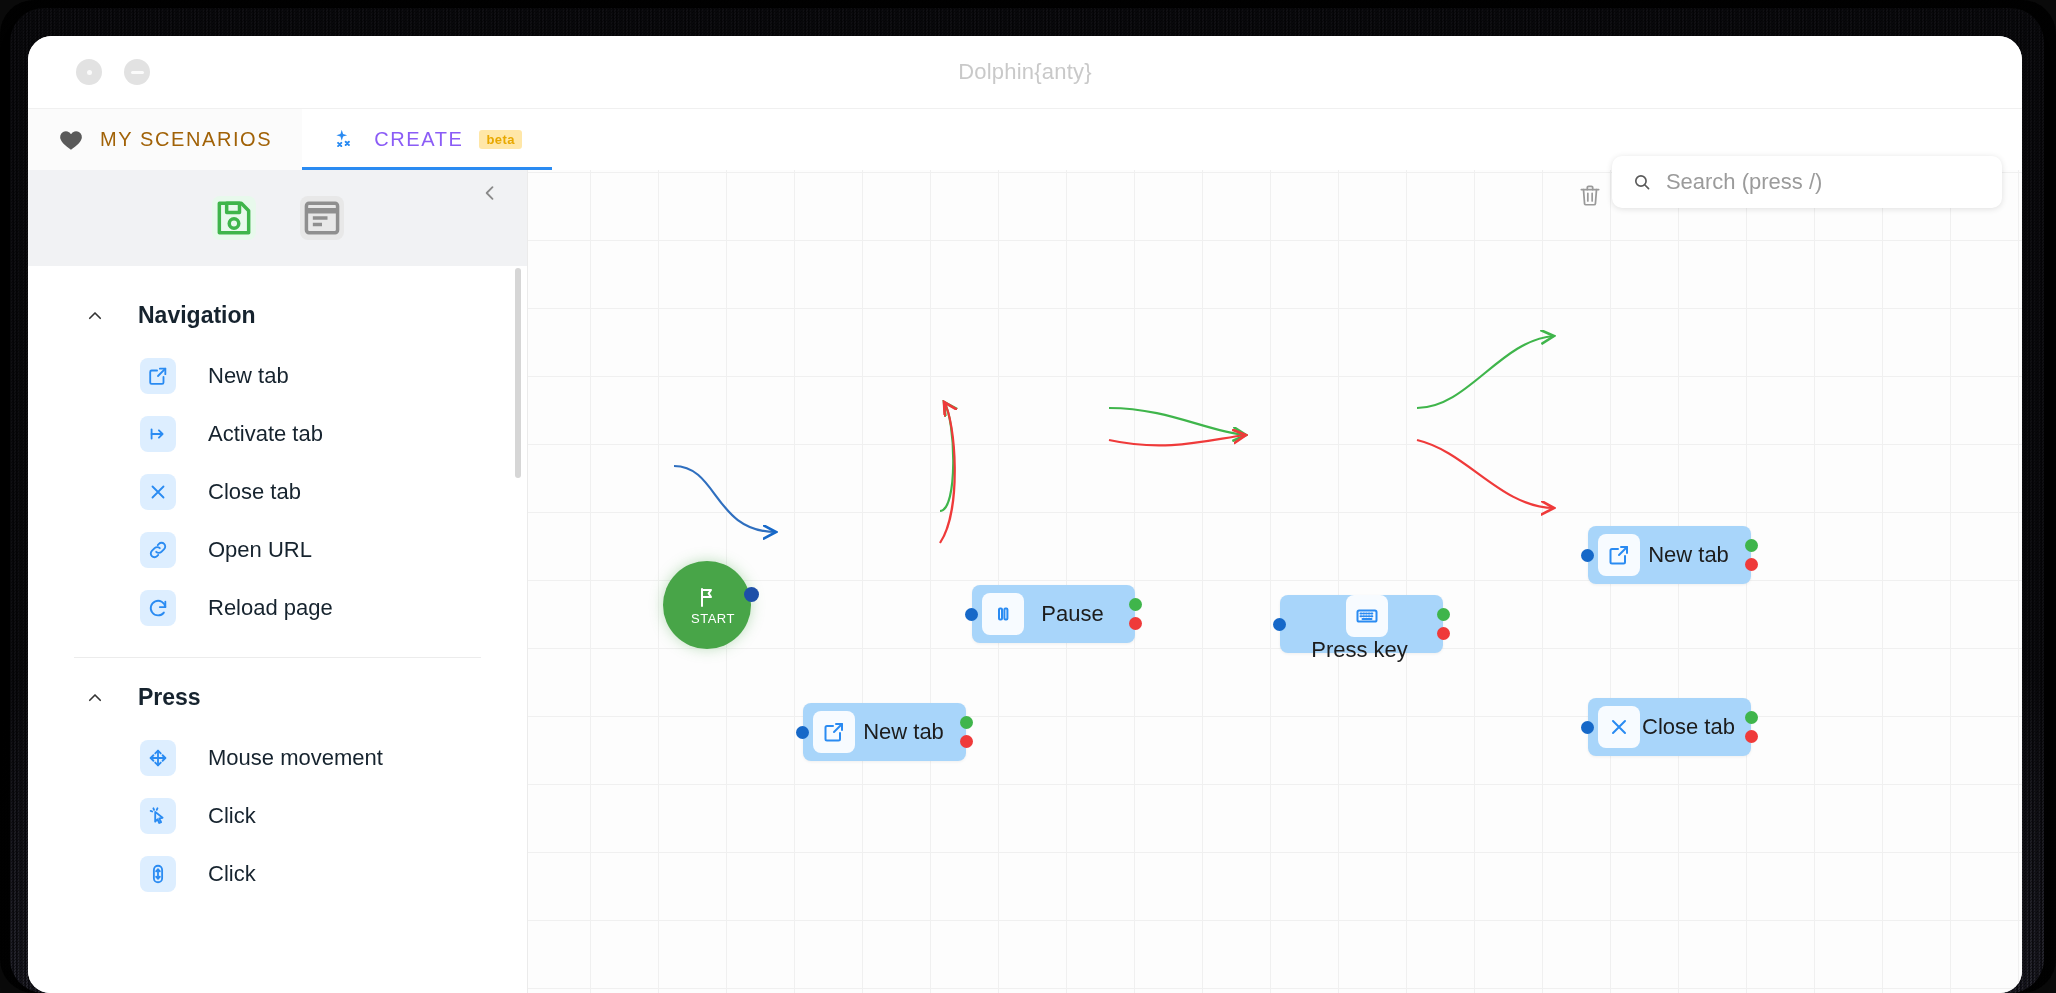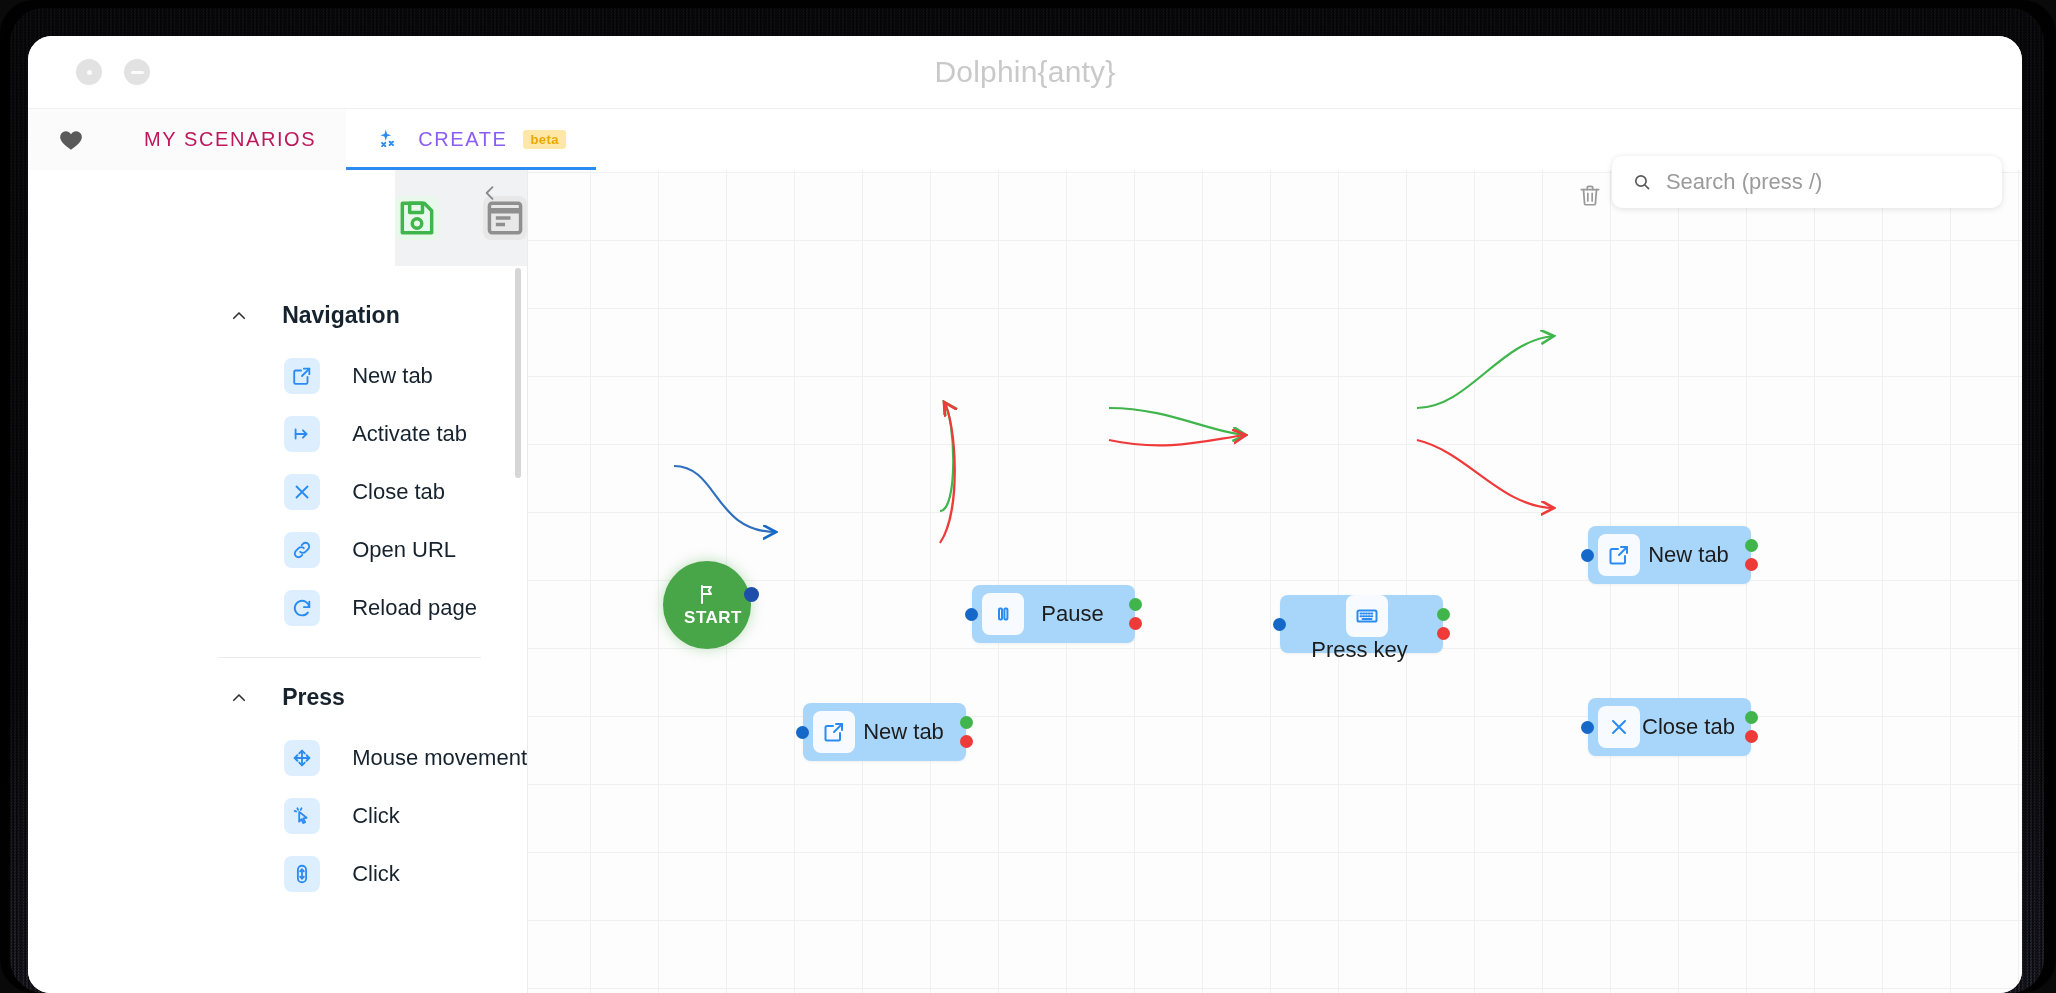--- a/index.html
+++ b/index.html
@@ -65,21 +65,21 @@
   .win-dots { position:absolute; left:48px; top:50%; transform:translateY(-50%); display:flex; gap:22px; }
   .wd {
     width:26px; height:26px; border-radius:50%;
     background:#e2e2e2;
     display:flex; align-items:center; justify-content:center;
   }
   .wd .inner-dot { width:5px; height:5px; border-radius:50%; background:#fbfbfb; }
   .wd .inner-bar { width:13px; height:3px; border-radius:2px; background:#fbfbfb; }
   .app-title {
     position:absolute; left:0; right:0; text-align:center;
-    font-size:30px; color:#c9c9c9; letter-spacing:.2px;
+    font-size:22px; color:#c9c9c9; letter-spacing:.2px;
     font-family:"Liberation Sans", sans-serif;
   }
 
   
   .tabstrip {
     position:relative;
     height:62px;
     border-top:1px solid #f0f0f0;
     display:flex; align-items:stretch;
     background:#fff;
@@ -87,21 +87,21 @@
   .tab {
     display:flex; align-items:center; gap:16px;
     padding:0 30px;
     cursor:pointer;
     position:relative;
   }
   .tab.inactive { background:#fbfbfb; }
   .tab .tlabel {
     font-size:20px; letter-spacing:1.6px; font-weight:400;
   }
-  .tab.inactive .tlabel { color:#be185d;margin-left:44px; }
+  .tab.inactive .tlabel { color:#a16207; }
   .tab.active .tlabel { color:#8b5cf6; }
   .tab.active::after {
     content:""; position:absolute; left:0; right:0; bottom:0; height:3px; background:#2a8bf2;
   }
   .heart { width:26px; height:26px; fill:#5a5a5a; }
   .sparkle { width:26px; height:26px; }
   .beta {
     background:#ffe7a8; color:#e8a800;
     font-size:13px; font-weight:bold; letter-spacing:.4px;
     padding:2px 7px; border-radius:3px;
@@ -113,21 +113,21 @@
     height:823px;
     display:flex;
   }
 
   
   .sidebar {
     width:500px;
     background:#fff;
     position:relative;
     border-right:1px solid #ebebeb;
-    display:flex; flex-direction:column;align-items:flex-end;
+    display:flex; flex-direction:column;
   }
   .side-toolbar {
     height:96px;
     background:#f1f2f4;
     display:flex; align-items:center; justify-content:center;
     gap:44px;
     position:relative;
   }
   .collapse-btn {
     position:absolute; right:22px; top:8px;
@@ -225,21 +225,21 @@
 
   .startnode {
     position:absolute;
     width:88px; height:88px; border-radius:50%;
     background:#48a548;
     display:flex; flex-direction:column; align-items:center; justify-content:center;
     color:#fff; cursor:pointer;
     box-shadow:0 0 14px rgba(72,165,72,.35);
   }
   .startnode svg { width:24px; height:24px; stroke:#fff; fill:none; stroke-width:2; margin-bottom:2px; }
-  .startnode .slabel { font-size:17px; font-weight:bold; letter-spacing:.5px;margin-left:12px; }
+  .startnode .slabel { font-size:13px; font-weight:normal; letter-spacing:.5px;margin-left:12px; }
   .startnode .port.ok2 {
     background:#1d4fa8; width:15px; height:15px; border-radius:50%;
     position:absolute; right:-8px; top:26px;
   }
   .trash-btn {
     position:absolute; right:0; top:0;
     width:34px; height:34px; cursor:pointer;
     display:flex; align-items:center; justify-content:center;
   }
   .trash-btn svg { width:26px; height:26px; stroke:#9a9a9a; fill:none; stroke-width:1.6; }

